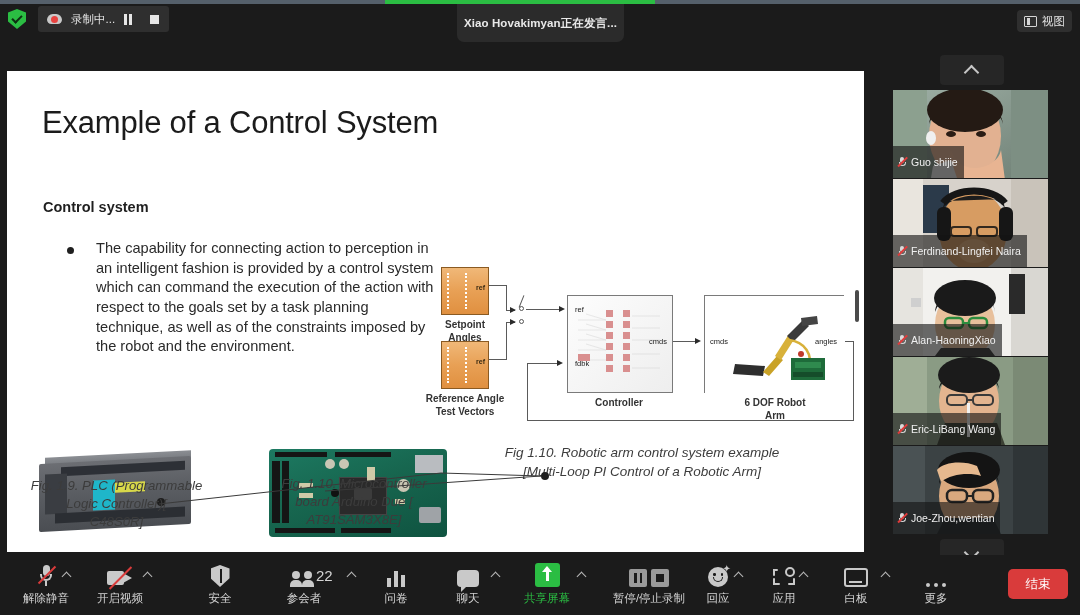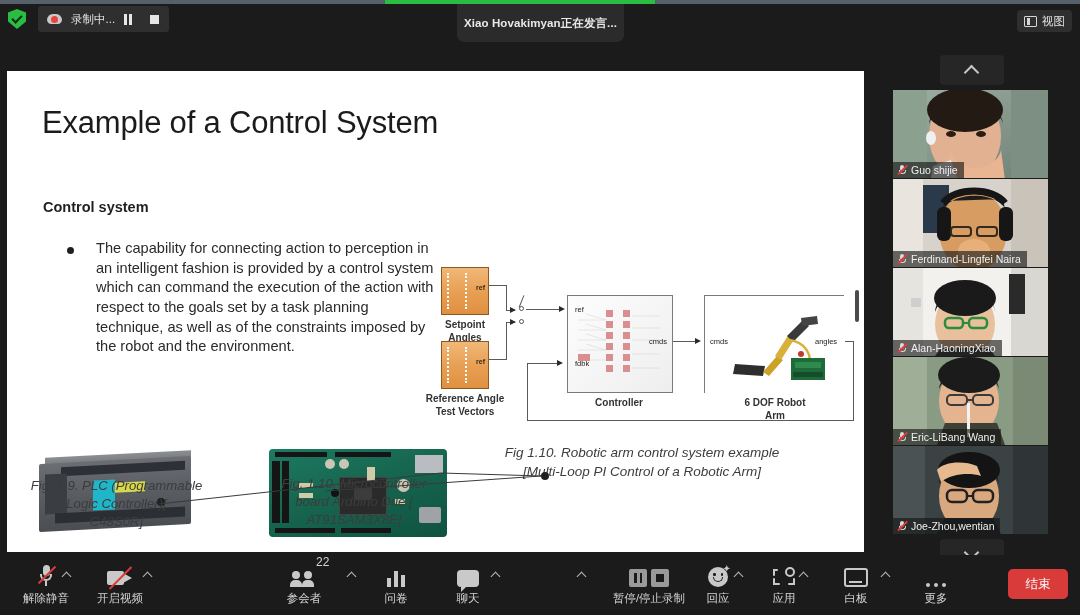--- a/index.html
+++ b/index.html
@@ -173,21 +173,21 @@
     margin:0 auto 5px auto; display:flex; align-items:center; justify-content:center; cursor:pointer;
   }
   .strip-arrow.down { margin: 5px auto 0 auto; }
   .chev { width:11px; height:11px; border-left:2px solid #c6c6c6; border-top:2px solid #c6c6c6; }
   .chev.up { transform: rotate(45deg); margin-top:4px; }
   .chev.dn { transform: rotate(-135deg); margin-bottom:4px; }
   .tile {
     position:relative; width:155px; height:88px; margin-bottom:1px; overflow:hidden; cursor:pointer;
   }
   .tile .namebar {
-    position:absolute; left:0; bottom:0; height:16px; padding:0 6px 0 4px;
+    position:absolute; left:0; bottom:0; height:32px; padding:0 6px 0 4px;
     background: rgba(20,20,20,.62); display:flex; align-items:center; gap:4px; max-width:100%;
   }
   .tile .namebar span { color:#f0f0f0; font-size:10.5px; white-space:nowrap; }
   .mic-mute { width:10px; height:12px; position:relative; flex:0 0 10px; }
   .mic-mute .m { position:absolute; left:3px; top:1px; width:4px; height:6px; border-radius:2px; background:#d9d9d9;}
   .mic-mute .b { position:absolute; left:1.5px; top:6px; width:7px; height:3.5px; border:1.2px solid #d9d9d9; border-top:none; border-radius:0 0 4px 4px;}
   .mic-mute .sl { position:absolute; left:-1px; top:5px; width:13px; height:1.6px; background:#e03b3b; transform:rotate(-45deg); }
 
   
   .toolbar { position:absolute; left:0; bottom:0; width:1080px; height:60px; background:#1b1b1b; }
@@ -196,21 +196,21 @@
     width:64px; cursor:pointer;
   }
   .tool .glyph { height:27px; display:flex; align-items:flex-end; justify-content:center; }
   .tool .lbl { font-size:11.5px; color:#d4d4d4; margin-top:4px; white-space:nowrap; }
   .tool.active .lbl { color:#2bbd43; }
   .caret { position:absolute; top:18px; width:10px; height:10px; cursor:pointer; }
   .caret:after {
     content:""; display:block; width:6px; height:6px;
     border-left:1.6px solid #b8b8b8; border-top:1.6px solid #b8b8b8; transform:rotate(45deg);
   }
-  .badge { position:absolute; font-size:12px; color:#d4d4d4; top:0; }
+  .badge { position:absolute; font-size:15px; color:#d4d4d4; top:12px; }
 
   
   .ic-mic { position:relative; width:16px; height:22px; }
   .ic-mic .cap { position:absolute; left:5px; top:0; width:7px; height:11px; border-radius:4px; background:#c9c9c9;}
   .ic-mic .arc { position:absolute; left:2px; top:9px; width:12px; height:7px; border:2px solid #c9c9c9; border-top:none; border-radius:0 0 7px 7px;}
   .ic-mic .stem{ position:absolute; left:7px; top:16px; width:2px; height:5px; background:#c9c9c9;}
   .slash { position:absolute; left:-3px; top:9px; width:24px; height:2px; background:#d93b3b; transform:rotate(-45deg); }
 
   .ic-cam { position:relative; width:26px; height:18px; }
   .ic-cam .body{ position:absolute; left:0; top:2px; width:17px; height:14px; background:#c9c9c9; border-radius:2px;}
@@ -625,20 +625,26 @@
         <span class="ic-cam">
             <i class="body"></i>
             <i class="lens"></i>
             <i class="slash"></i>
           </span>
       </span>
       <span class="lbl">开启视频</span>
     </div>
     <div class="caret" style="left:144px;"></div>
 
+    <div class="tool" style="left:188px;">
+      <span class="glyph">
+          <span class="ic-shield"></span>
+        </span>
+      <span class="lbl">安全</span>
+    </div>
 
     <div class="tool" style="left:272px;">
       <span class="glyph">
         <span class="ic-people">
             <i class="h1"></i>
             <i class="h2"></i>
             <i class="b1"></i>
             <i class="b2"></i>
           </span>
       </span>
@@ -659,20 +665,29 @@
         <span class="ic-poll">
             <i style="height:9px"></i>
             <i style="height:16px"></i>
             <i style="height:12px"></i>
           </span>
       </span>
       <span class="lbl">问卷</span>
     </div>
     <div class="caret" style="left:492px;"></div>
 
+    <div class="tool active" style="left:515px;">
+      <span class="glyph">
+        <span class="ic-share">
+            <i class="a"></i>
+            <i class="t"></i>
+          </span>
+      </span>
+      <span class="lbl">共享屏幕</span>
+    </div>
     <div class="caret" style="left:578px;"></div>
 
     <div class="tool" style="left:601px; width:96px;">
       <span class="glyph">
         <span class="ic-recctl">
             <i class="p"></i>
             <i class="s"></i>
           </span>
       </span>
       <span class="lbl">暂停/停止录制</span>

